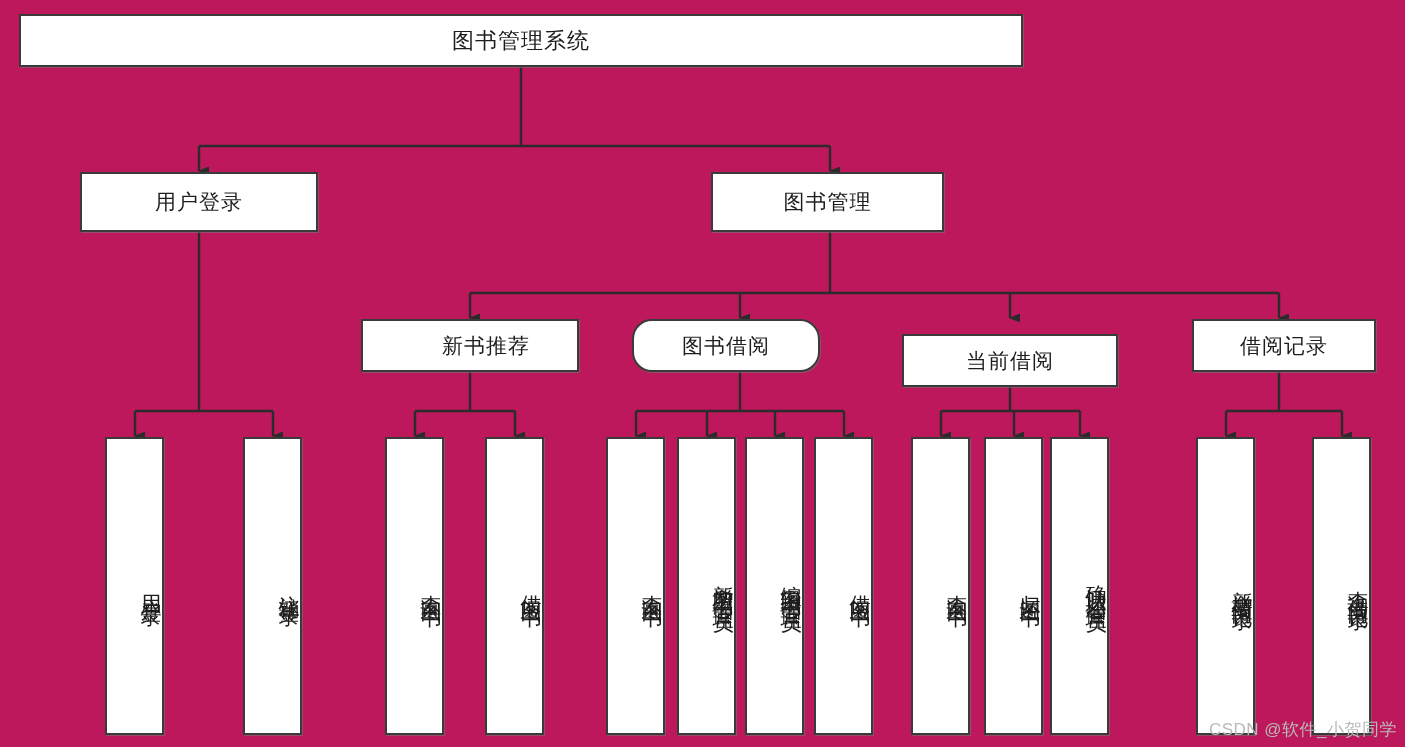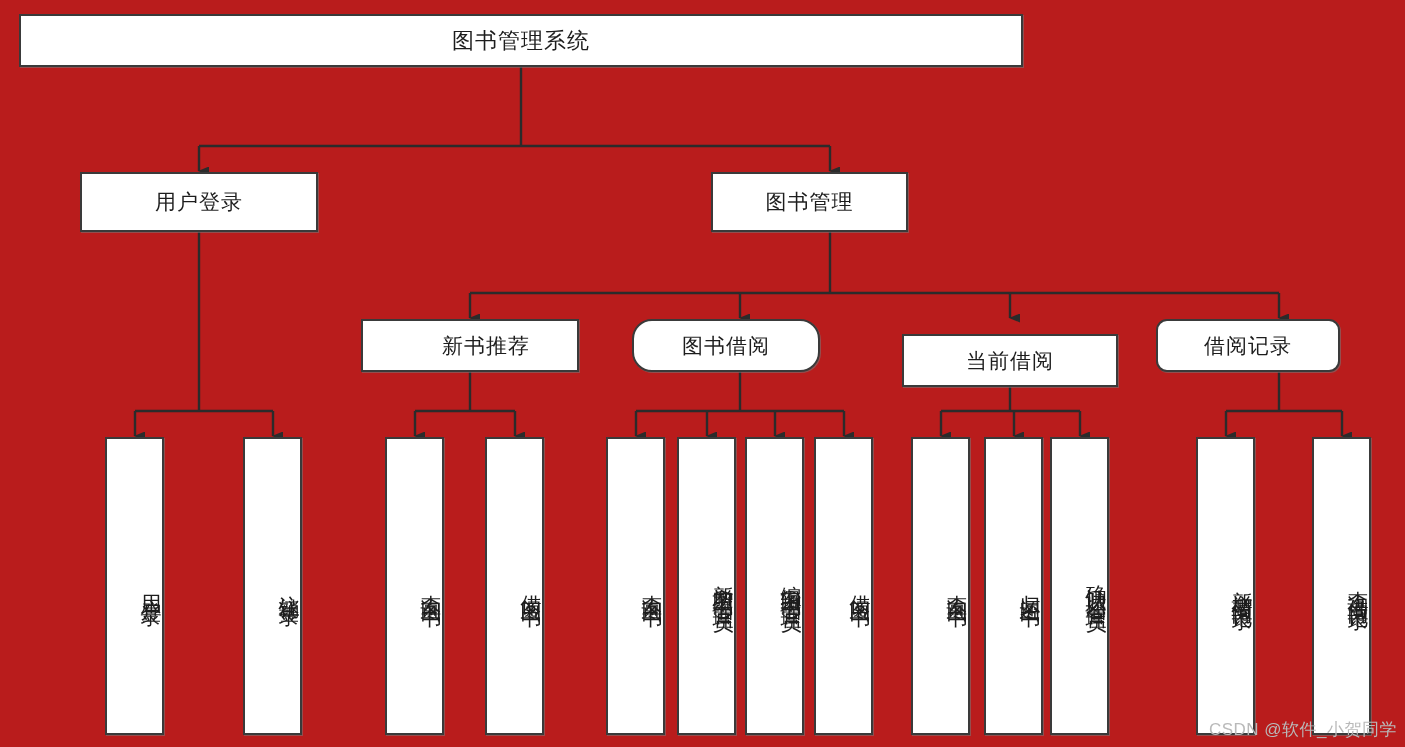--- a/index.html
+++ b/index.html
@@ -7,21 +7,21 @@
     padding: 0;
     background: #ffffff;
   }
   body {
     font-family: "Liberation Sans", "DejaVu Sans", sans-serif;
   }
   #canvas {
     position: relative;
     width: 1405px;
     height: 747px;
-    background: #b91c1c;
+    background: #be185d;
     overflow: hidden;
   }
   #edges {
     position: absolute;
     left: 0;
     top: 0;
     width: 1405px;
     height: 747px;
     pointer-events: none;
   }
@@ -116,33 +116,33 @@
       </g>
   </svg>
 
   <div id="nodes-layer">
       <div class="node h root" style="left: 19px; top: 14px; width: 1004px; height: 53px;">
         <span>图书管理系统</span>
       </div>
       <div class="node h" style="left: 80px; top: 172px; width: 238px; height: 60px;">
         <span>用户登录</span>
       </div>
-      <div class="node h" style="left: 711px; top: 172px; width: 197px; height: 60px;">
+      <div class="node h" style="left: 711px; top: 172px; width: 233px; height: 60px;">
         <span>图书管理</span>
       </div>
       <div class="node h" style="left: 361px; top: 319px; width: 218px; height: 53px; padding-left: 32px;">
         <span>新书推荐</span>
       </div>
       <div class="node h" style="left: 632px; top: 319px; width: 188px; height: 53px; border-radius: 20px;">
         <span>图书借阅</span>
       </div>
       <div class="node h" style="left: 902px; top: 334px; width: 216px; height: 53px;">
         <span>当前借阅</span>
       </div>
-      <div class="node h" style="left: 1156px; top: 319px; width: 184px; height: 53px; border-radius: 11px;">
+      <div class="node h" style="left: 1192px; top: 319px; width: 184px; height: 53px;">
         <span>借阅记录</span>
       </div>
       <div class="node v" style="left: 105px; top: 437px; width: 59px; height: 298px;">
         <span>用户登录</span>
       </div>
       <div class="node v" style="left: 243px; top: 437px; width: 59px; height: 298px;">
         <span>注销登录</span>
       </div>
       <div class="node v" style="left: 385px; top: 437px; width: 59px; height: 298px;">
         <span>查询图书</span>

